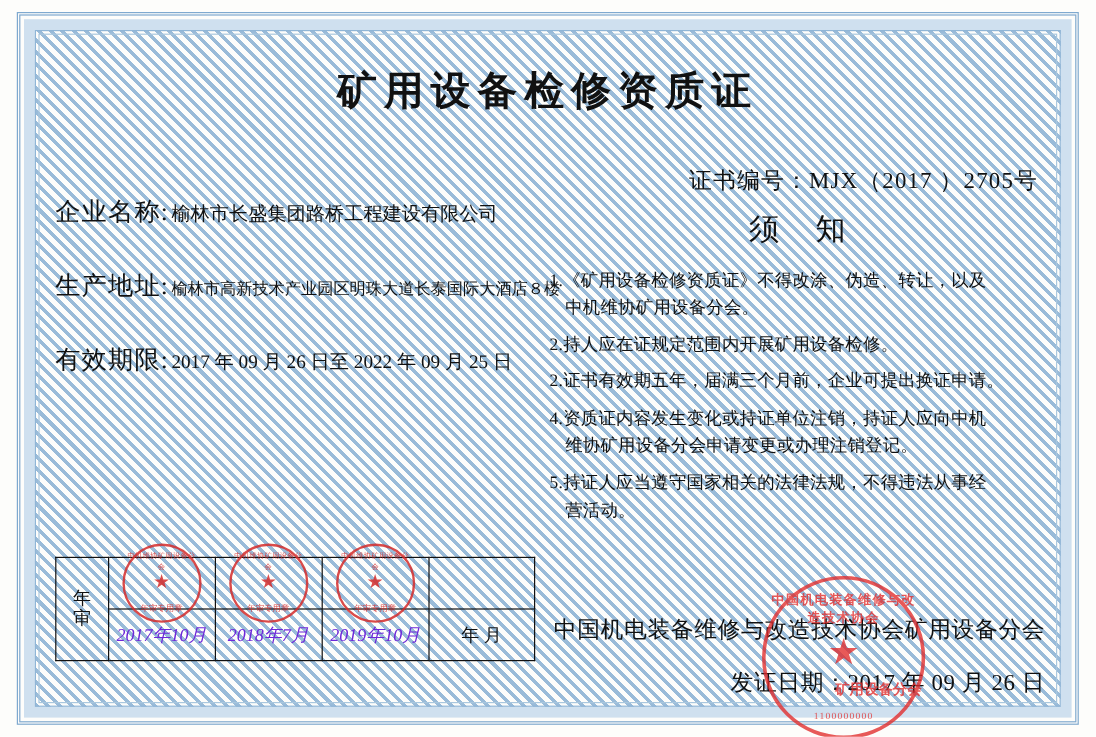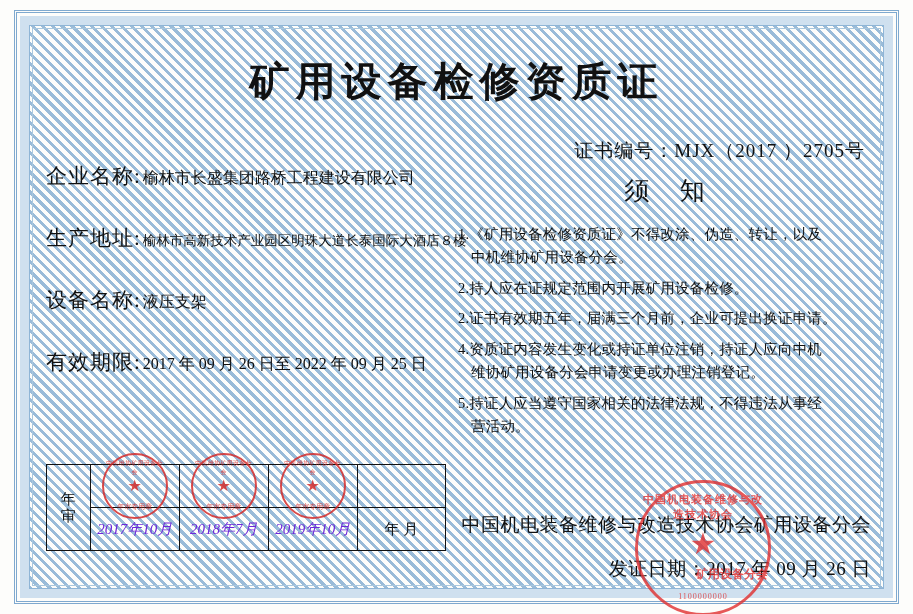--- a/index.html
+++ b/index.html
@@ -50,21 +50,21 @@
     box-sizing: border-box;
   }
   .content {
     position: absolute;
     left: 40px; top: 34px; right: 40px; bottom: 34px;
   }
 
   .doc-title {
     text-align: center;
     font-family: "Liberation Serif", serif;
-    font-size: 40px;
+    font-size: 33px;
     font-weight: bold;
     letter-spacing: 6px;
     color: #111;
     margin-top: 20px;
     white-space: nowrap;
   }
 
   .cert-no {
     position: absolute;
     right: 8px;
@@ -303,24 +303,20 @@
       <div class="field-row">
         <span class="field-label">企业名称:</span>
         <span class="field-value med">榆林市长盛集团路桥工程建设有限公司</span>
       </div>
 
       <div class="field-row">
         <span class="field-label">生产地址:</span>
         <span class="field-value small">榆林市高新技术产业园区明珠大道长泰国际大酒店８楼</span>
       </div>
 
-      <div class="field-row">
-        <span class="field-label">设备名称:</span>
-        <span class="field-value med">液压支架</span>
-      </div>
 
       <div class="field-row">
         <span class="field-label">有效期限:</span>
         <span class="field-value med">2017 年 09 月 26 日至 2022 年 09 月 25 日</span>
       </div>
 
     </div>
 
     <div class="right-col">
       <div class="notice-title">须 知</div>

